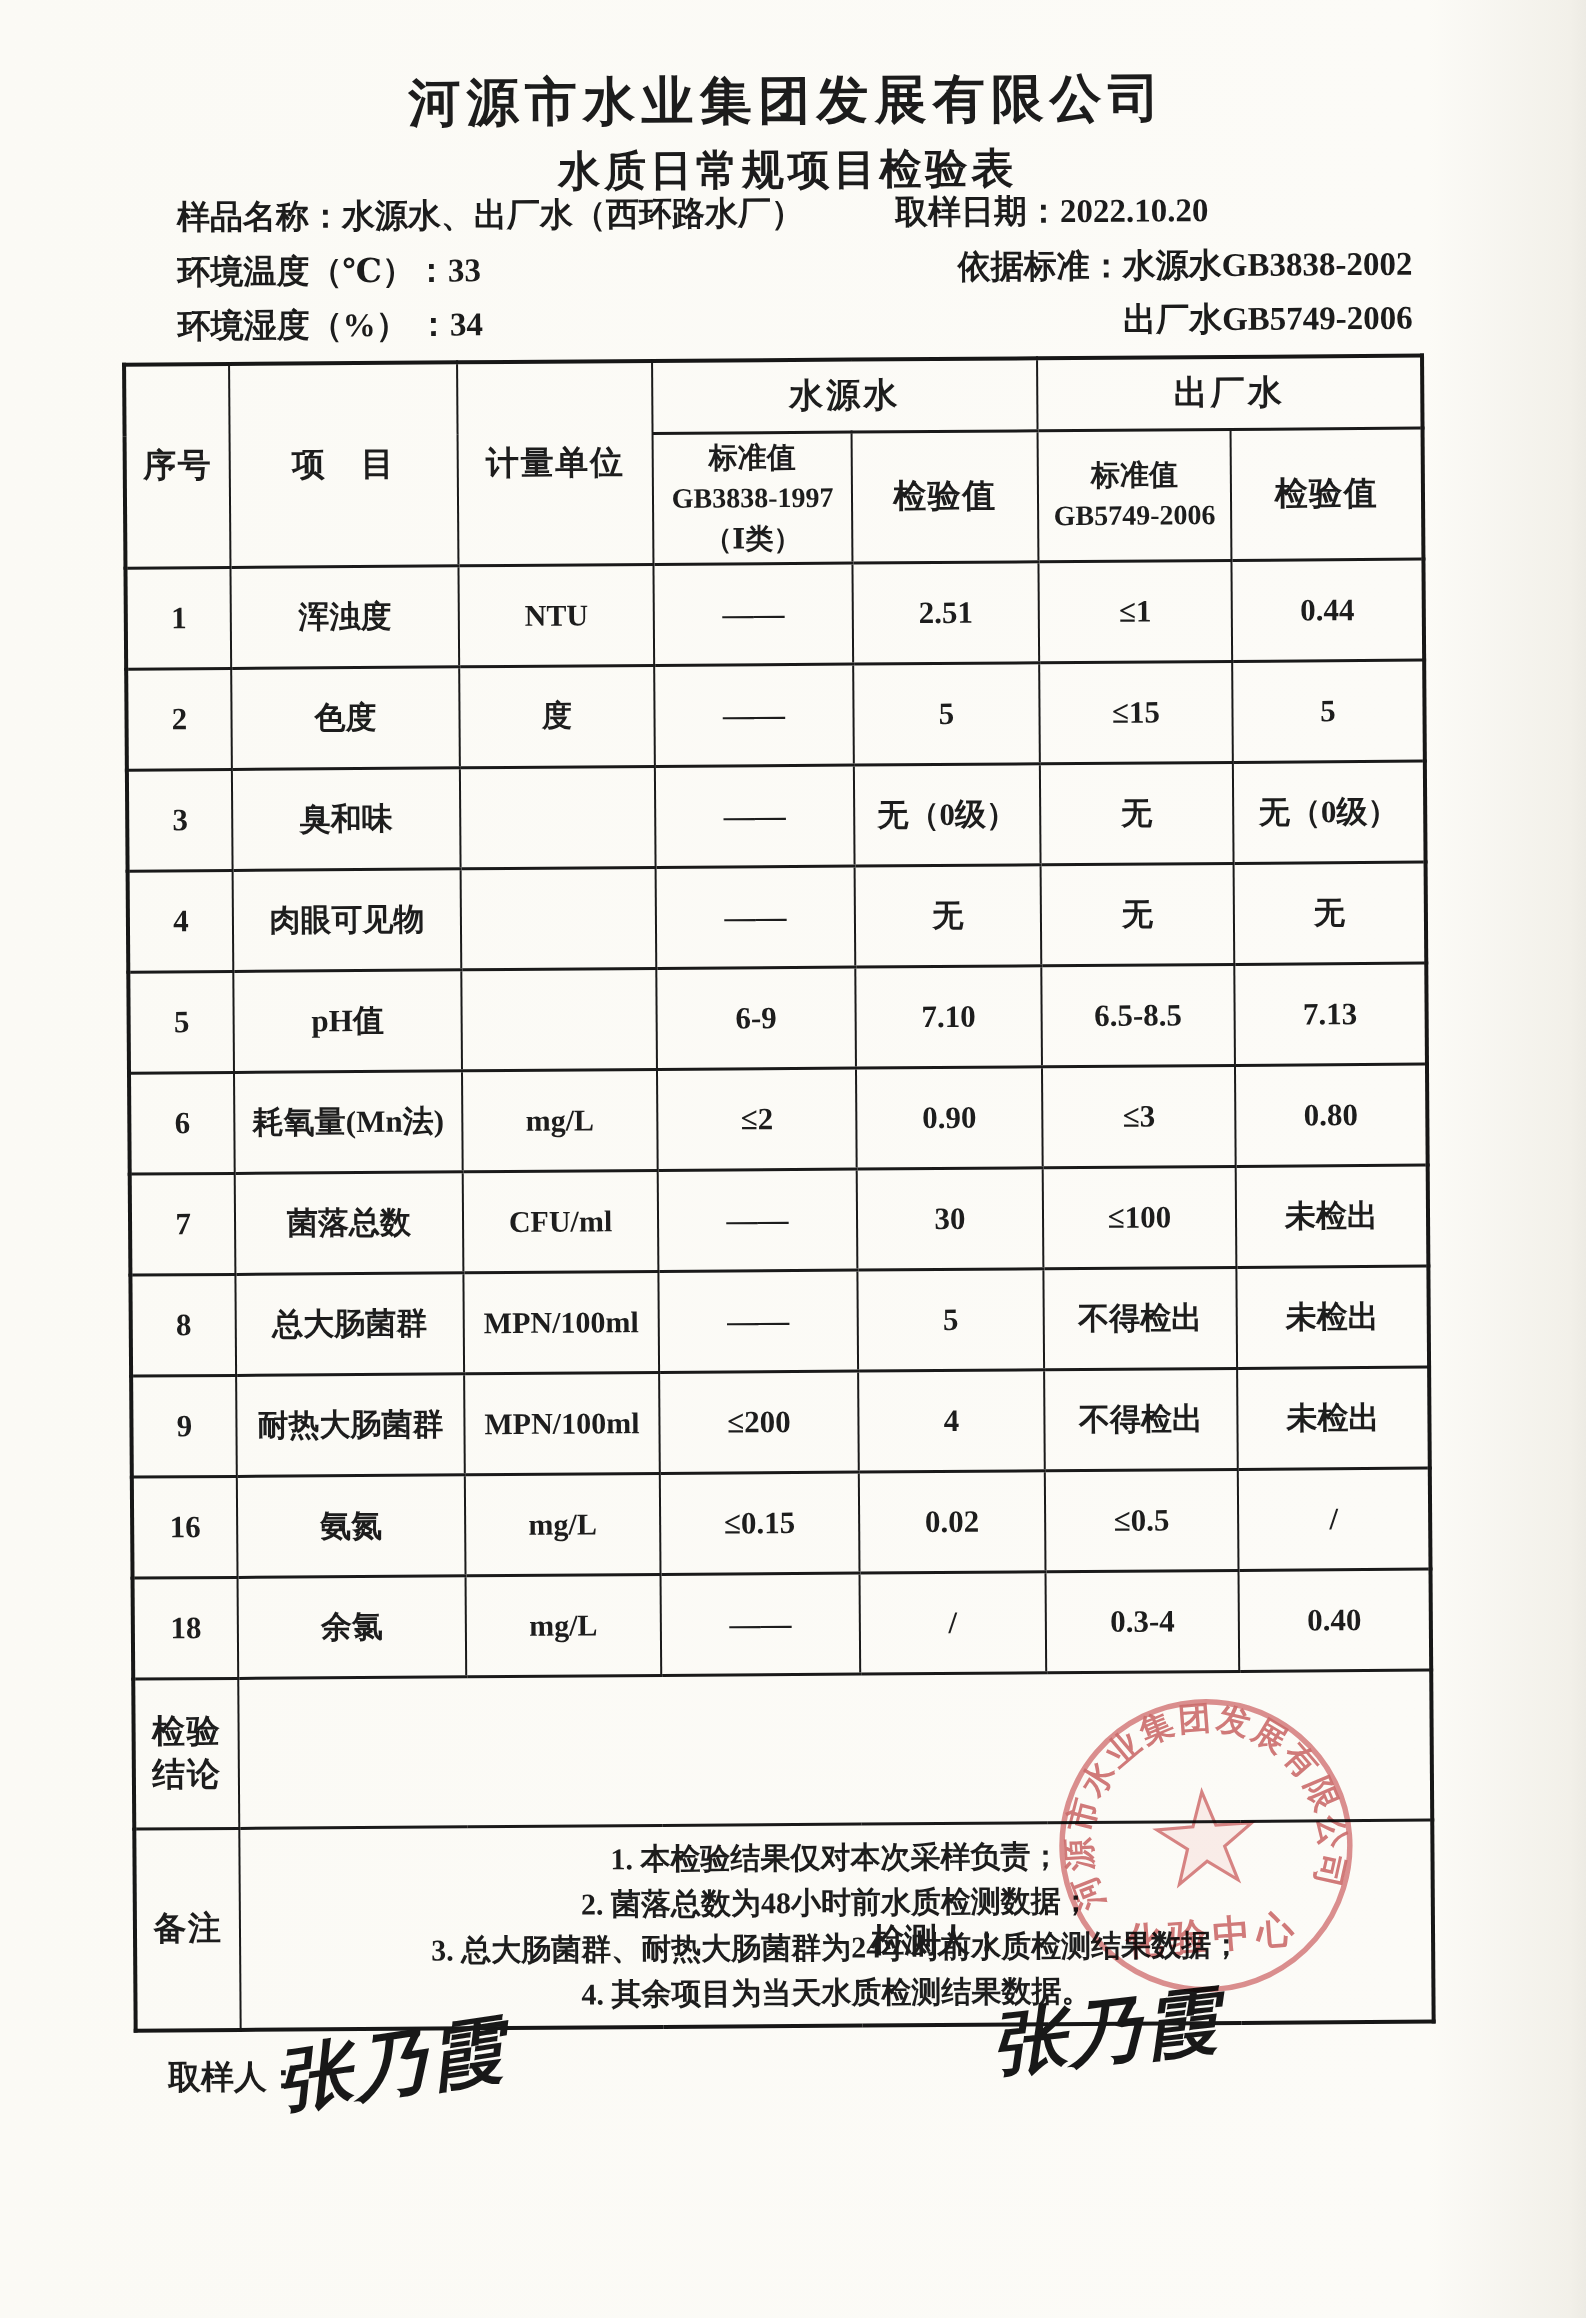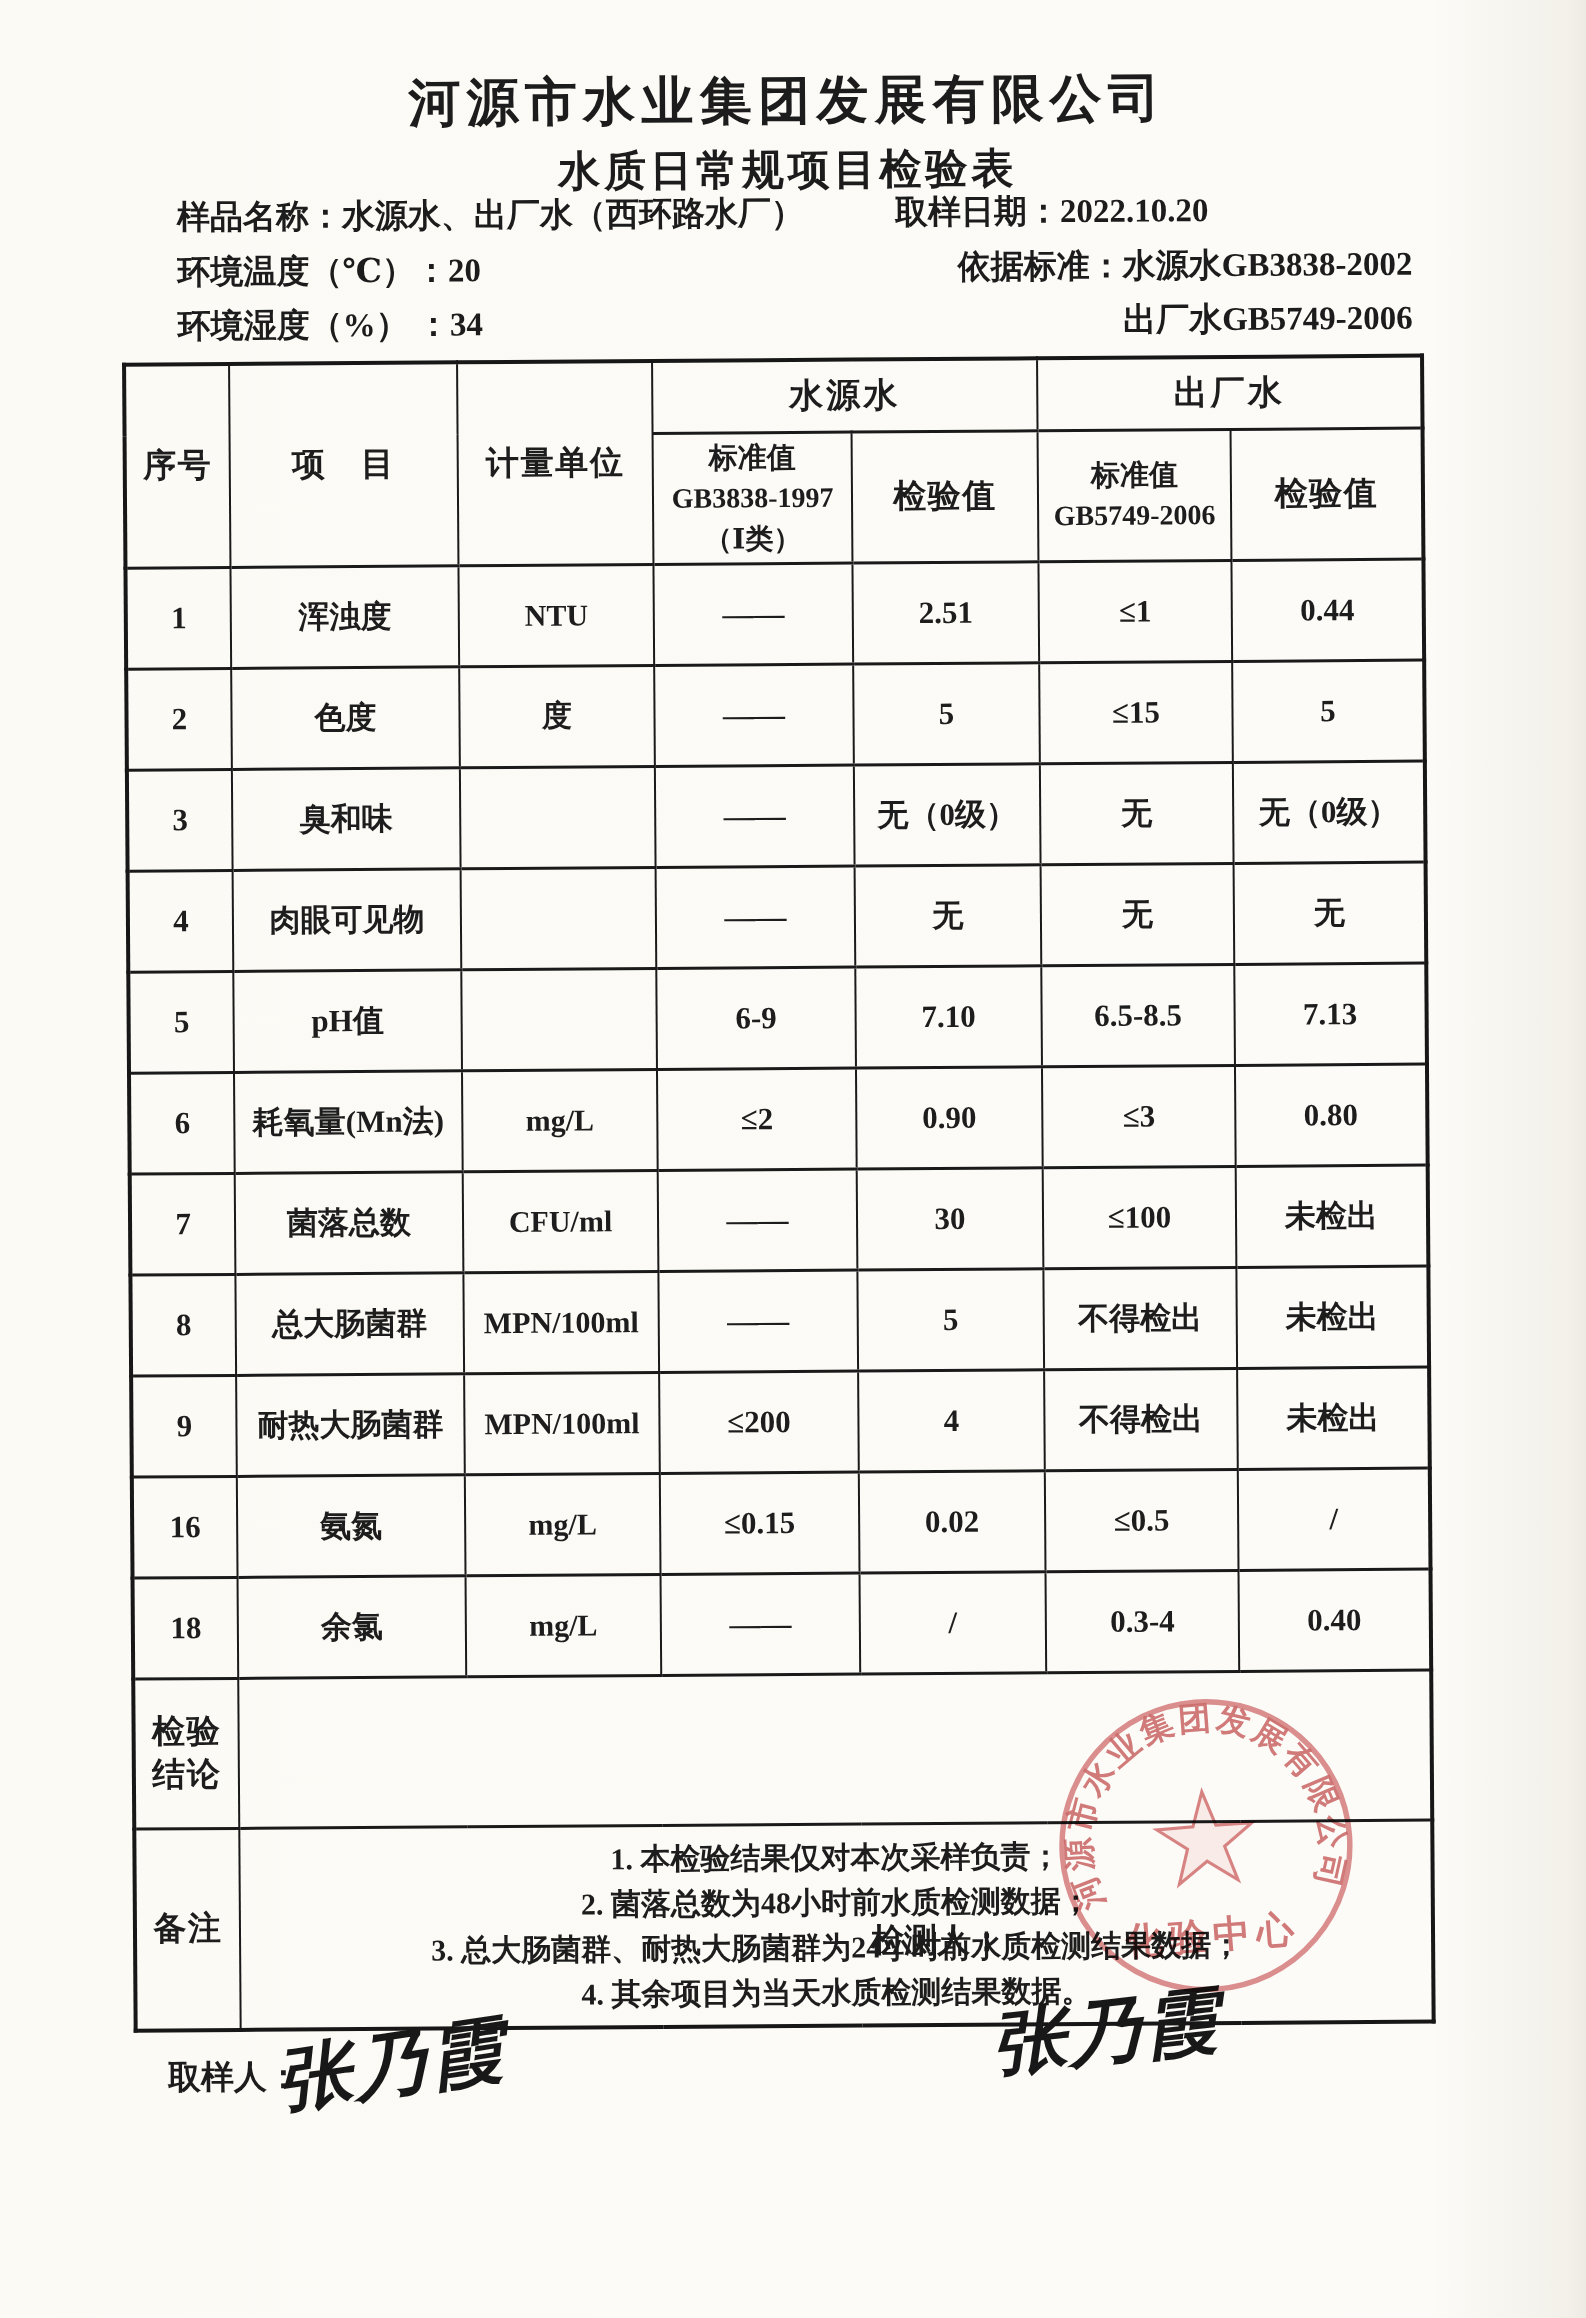--- a/index.html
+++ b/index.html
@@ -64,21 +64,21 @@
     <span class="info-left">
       <span>样品名称：</span><span>水源水、出厂水（西环路水厂）</span>
     </span>
     <span class="info-date">
       <span>取样日期：</span><span>2022.10.20</span>
     </span>
   </div>
 
   <div class="info-line il-2">
     <span class="info-left">
-      <span>环境温度（℃）：</span><span>20</span>
+      <span>环境温度（℃）：</span><span>33</span>
     </span>
     <span class="info-right">
       <span>依据标准：</span><span>水源水GB3838-2002</span>
     </span>
   </div>
 
   <div class="info-line il-3">
     <span class="info-left">
       <span>环境湿度（%） ：</span><span>34</span>
     </span>

